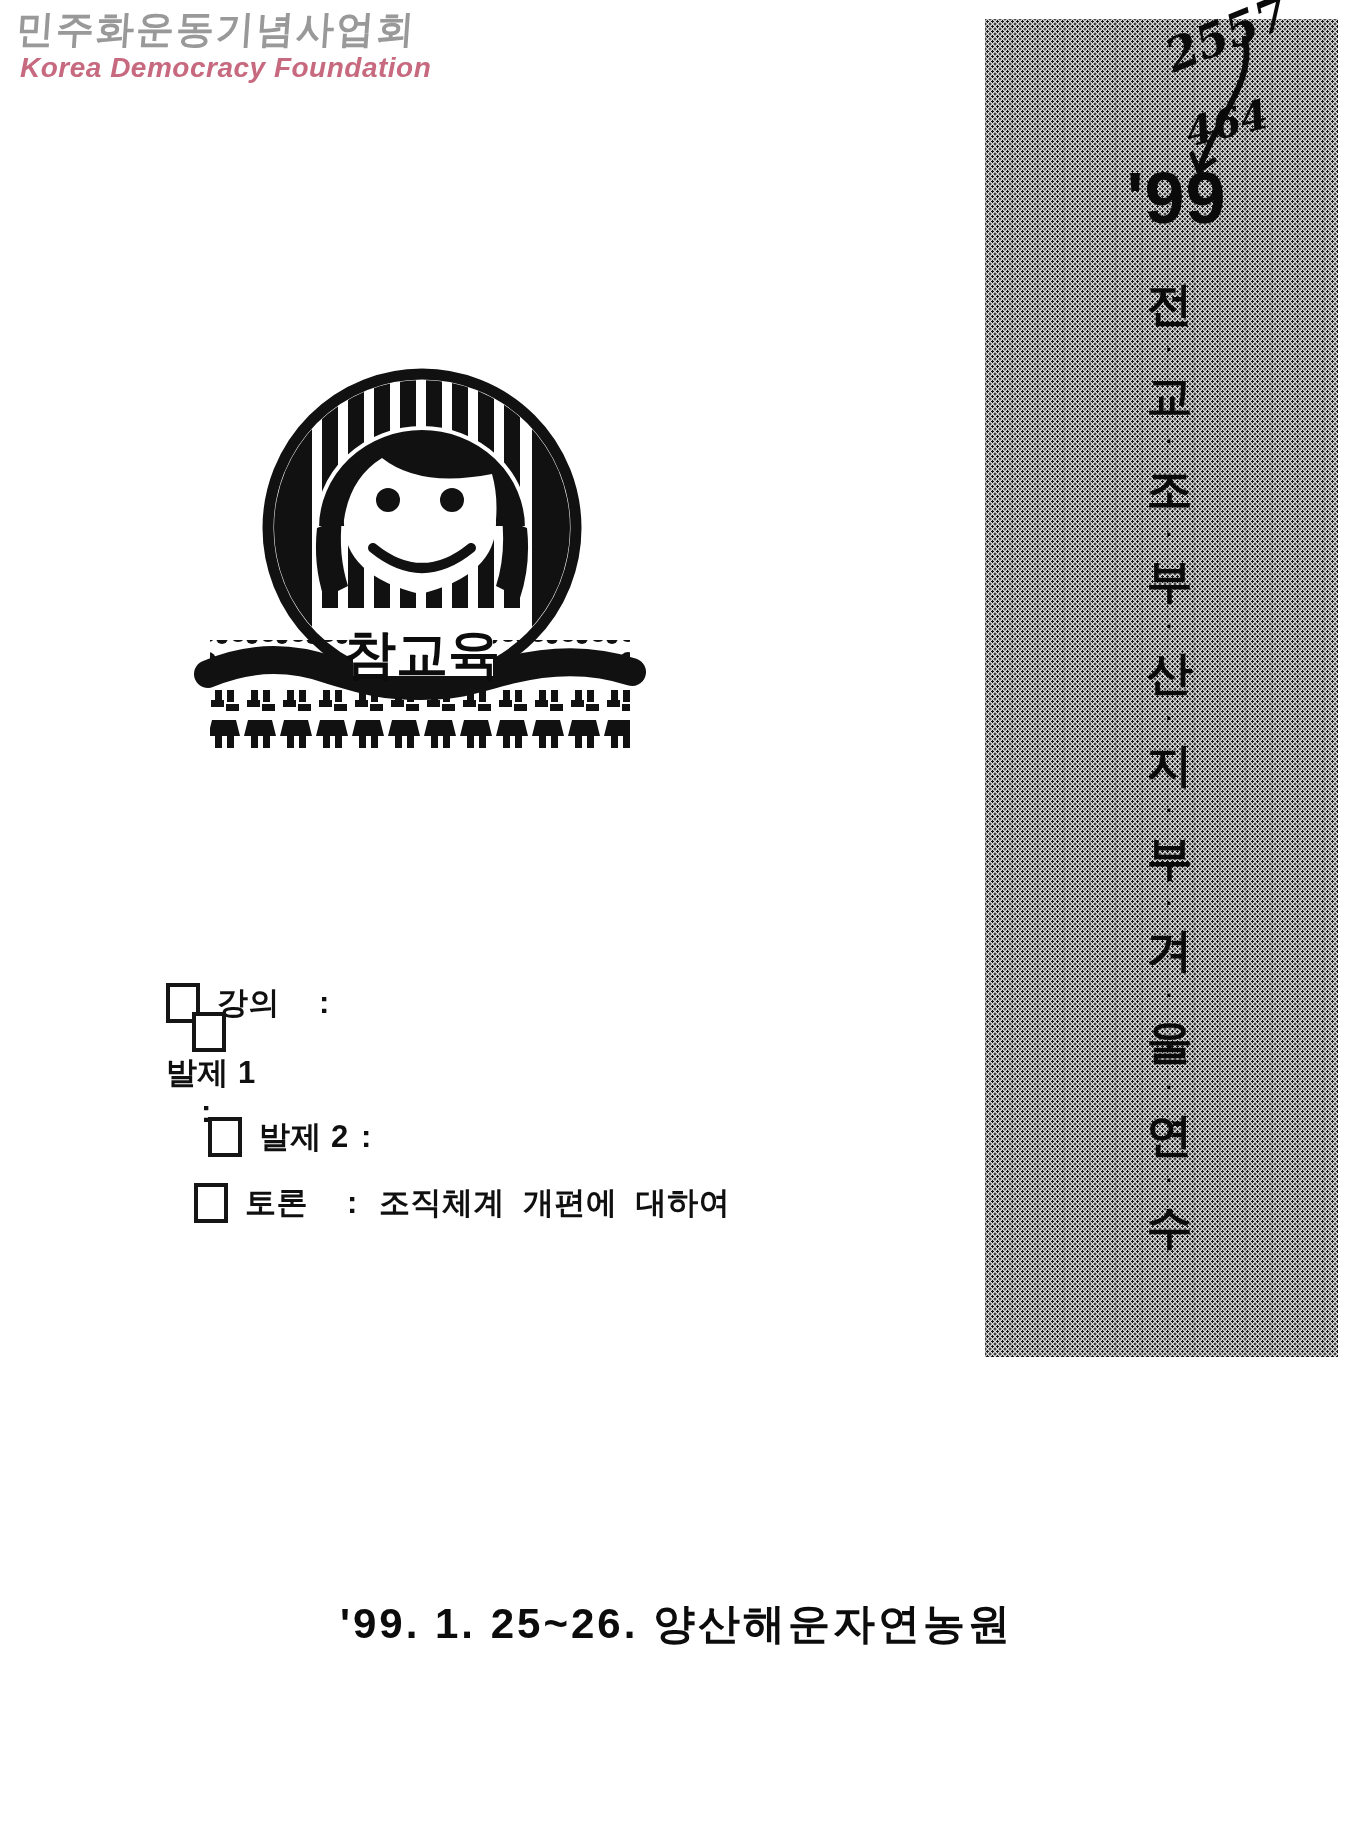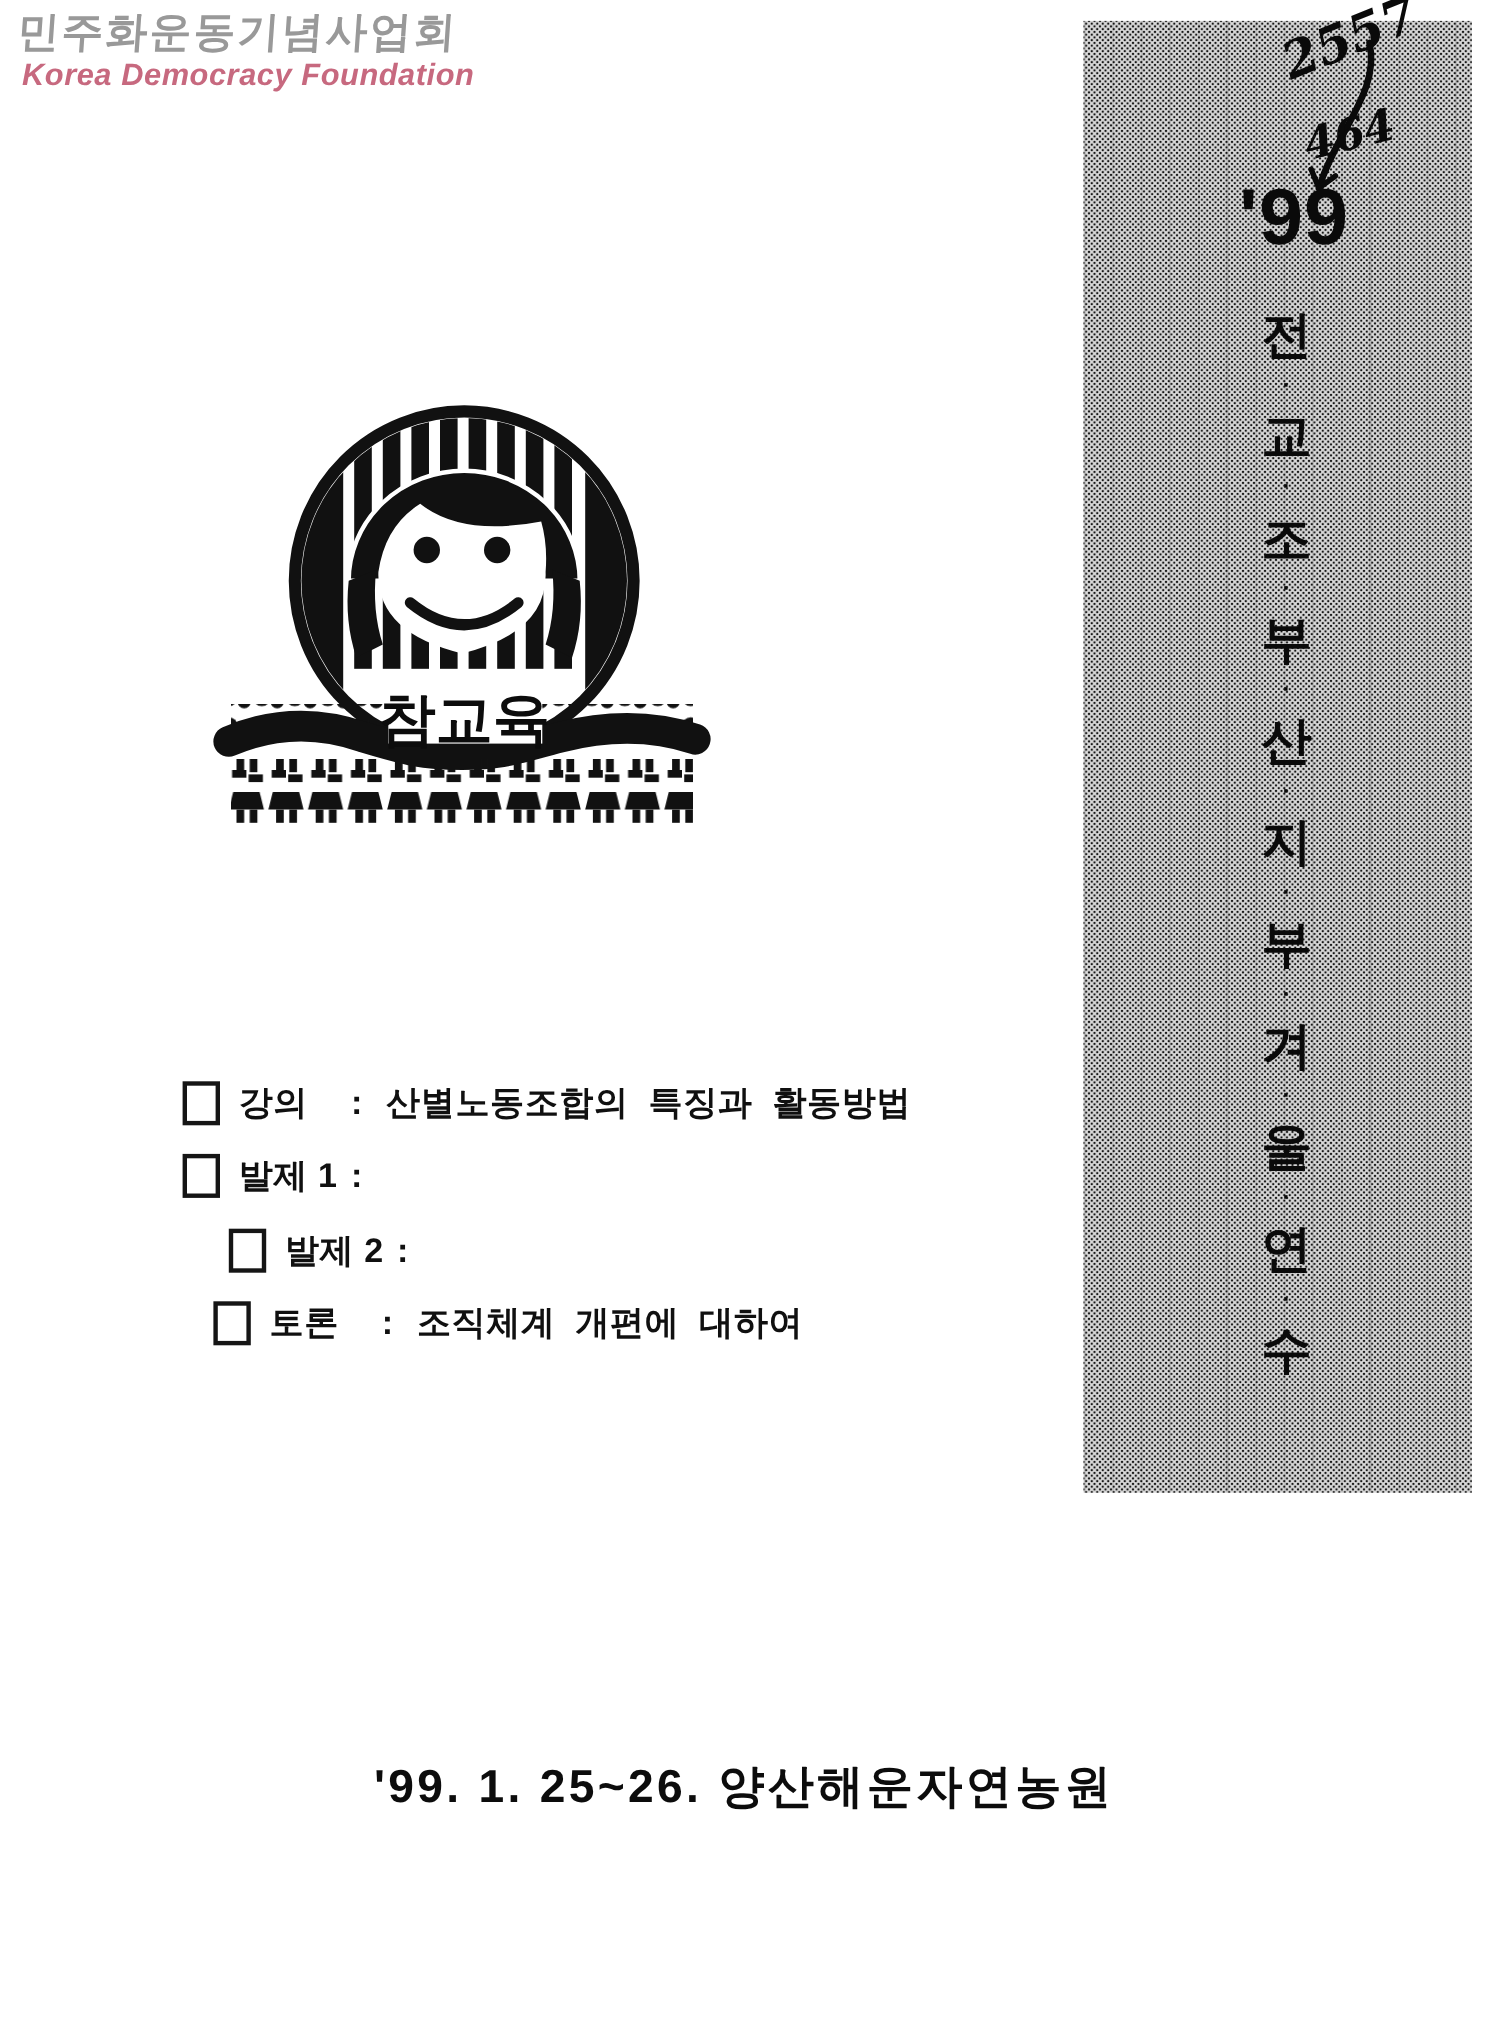--- a/index.html
+++ b/index.html
@@ -69,21 +69,21 @@
 
   
   .agenda{position:absolute;inset:0;}
   .agenda-row{
     position:absolute;left:166px;
     display:flex;align-items:center;
     font-weight:800;font-size:31px;color:#101010;
     letter-spacing:0.5px;white-space:nowrap;
   }
   .agenda-row:nth-child(1){top:982px;}
-  .agenda-row:nth-child(2){top:1048px;}
+  .agenda-row:nth-child(2){top:1012px;flex-direction:column;}
   .agenda-row:nth-child(3){top:1116px;padding-left:42px;}
   .agenda-row:nth-child(4){top:1182px;margin-left:28px;}
   .cb{
     display:inline-block;width:26px;height:32px;
     border:4px solid #151515;margin-right:17px;flex:0 0 auto;
     background:#fff;
   }
   .lbl{display:inline-block;width:102px;}
   .col{display:inline-block;width:32px;font-weight:900;}
   .desc{display:inline-block;word-spacing:9px;}
@@ -192,21 +192,20 @@
 
     <rect x="183" y="254" width="140" height="62" fill="#ffffff"></rect>
     <text x="252" y="312" font-size="52" font-weight="800" text-anchor="middle" fill="#0c0c0c" font-family="Liberation Sans, DejaVu Sans, sans-serif">참교육</text>
   </svg>
 
   <div class="agenda">
     <div class="agenda-row">
       <span class="cb"></span>
       <span class="lbl">강의</span>
       <span class="col">:</span>
-      <span class="desc">산별노동조합의 특징과 활동방법</span>
     </div>
 
     <div class="agenda-row">
       <span class="cb"></span>
       <span class="lbl">발제 1</span>
       <span class="col">:</span>
     </div>
 
     <div class="agenda-row">
       <span class="cb"></span>

